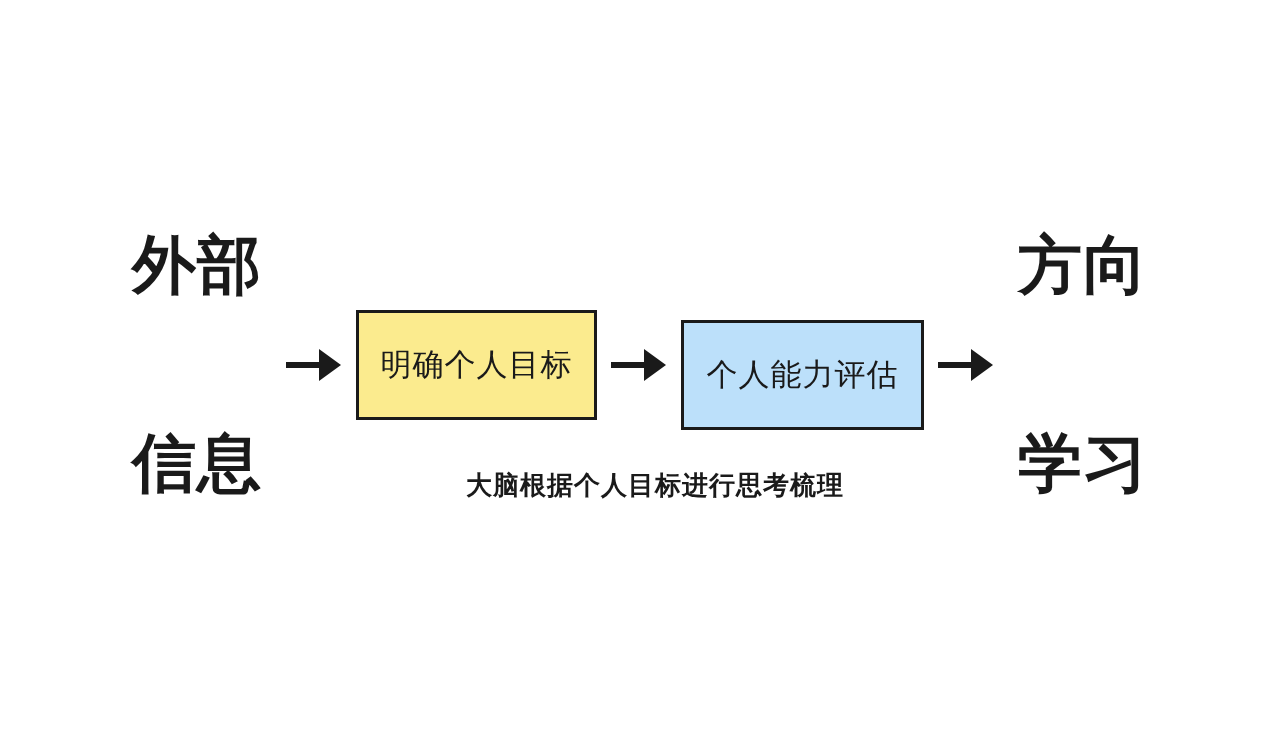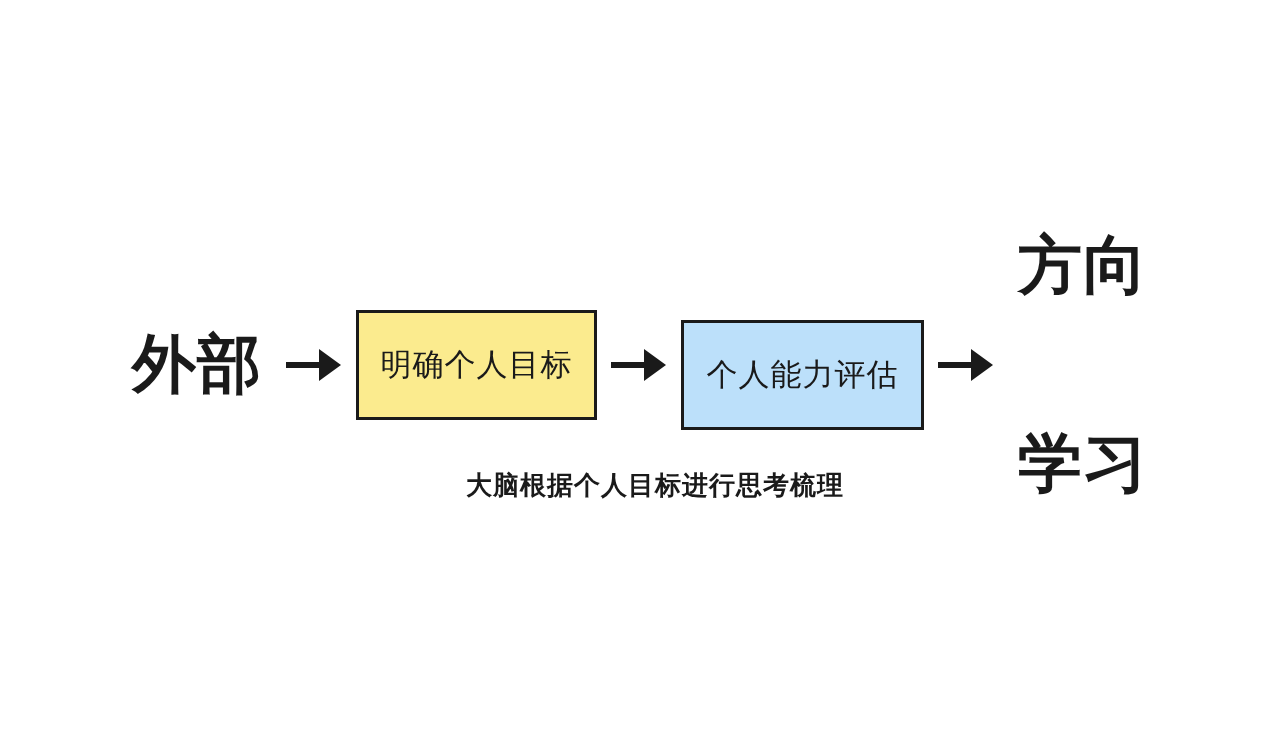--- a/index.html
+++ b/index.html
@@ -115,20 +115,21 @@
 </style>
 </head>
 <body>
 
 <div class="canvas">
 
   <div class="flow-row">
 
     <div class="endpoint">
       <span class="line">外部</span>
+      <span class="line">信息</span>
     </div>
 
     <div class="gap-left"></div>
 
     <span class="arrow">
       <span class="shaft"></span>
       <span class="head"></span>
     </span>
 
     <div class="gap-sm"></div>

